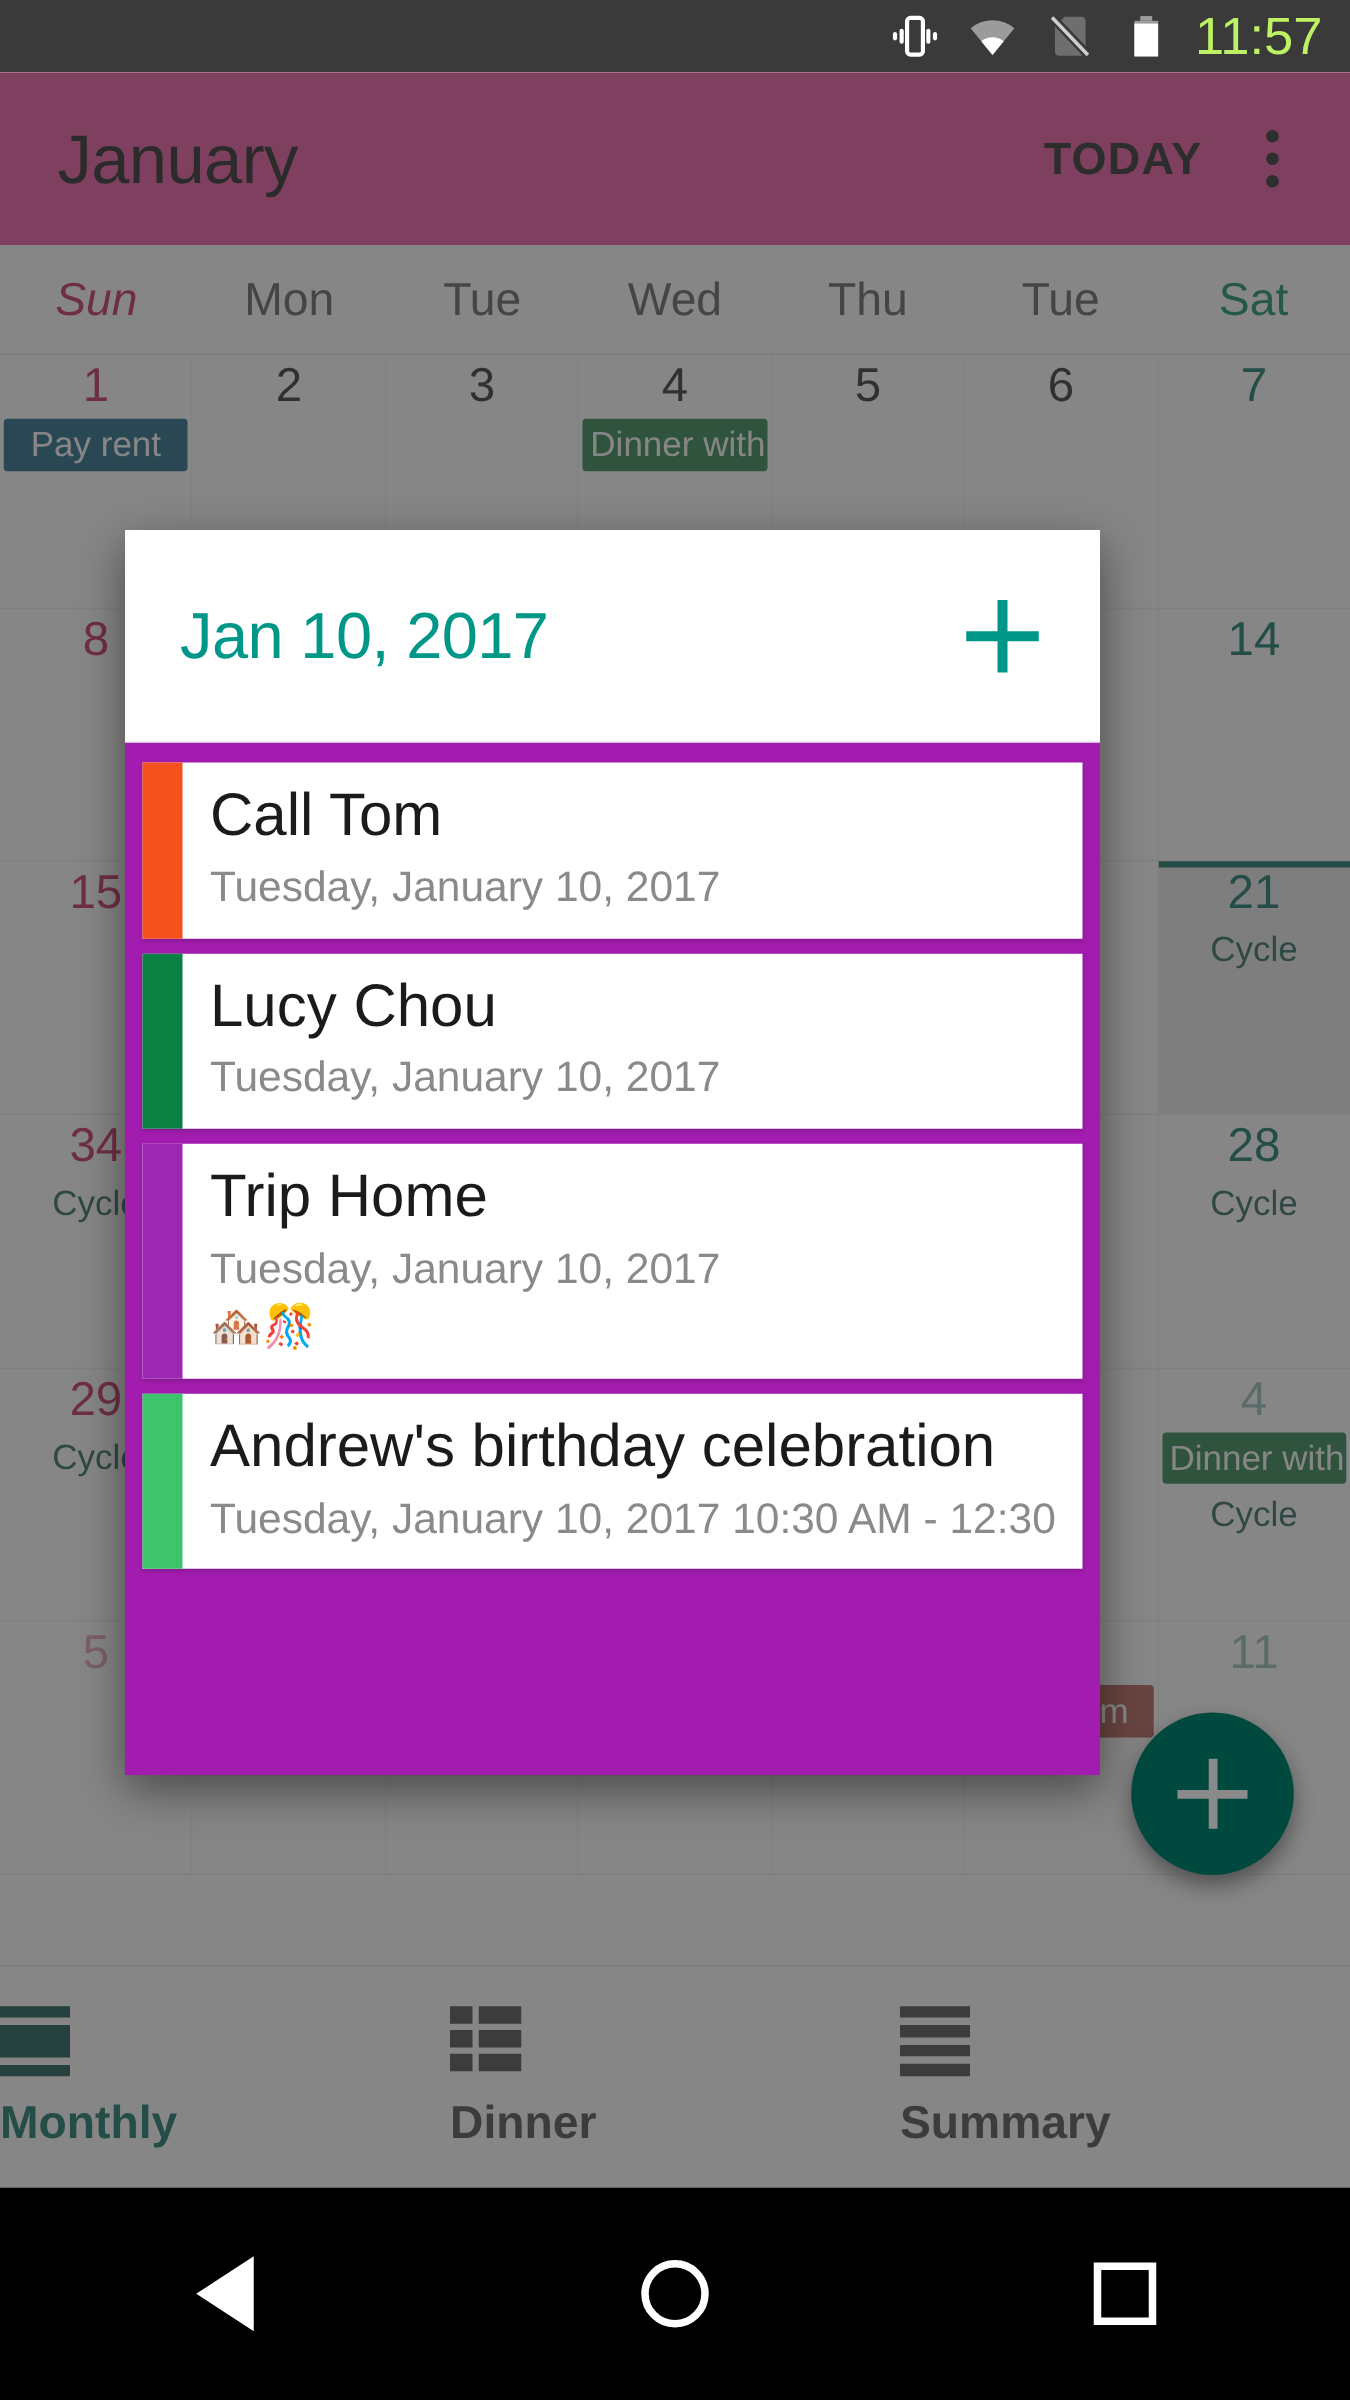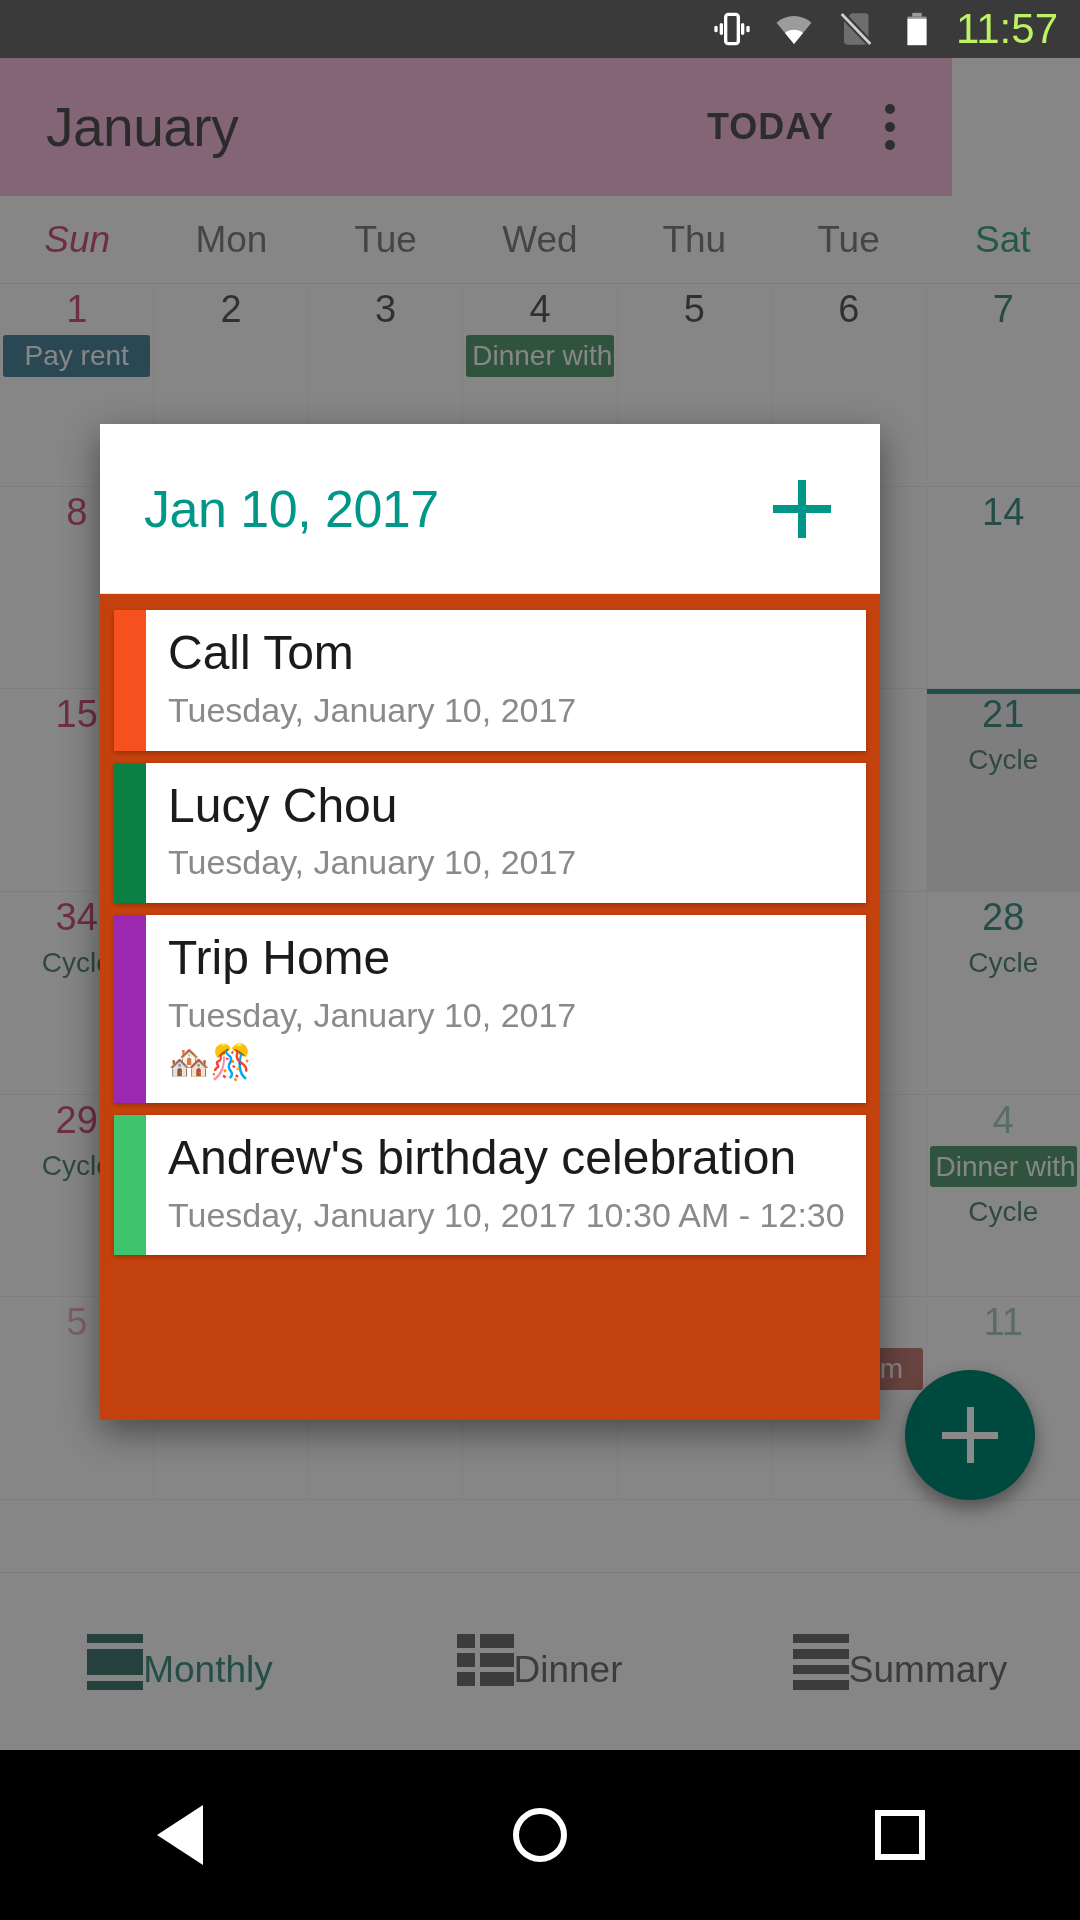--- a/index.html
+++ b/index.html
@@ -20,21 +20,21 @@
   .sb-icon { margin-left: 22px; display: flex; align-items: center; }
   #sb-clock {
     color: #bef264; font-size: 42px; margin-left: 20px;
     letter-spacing: 0px; line-height: 1;
   }
 
   
   #app { position: absolute; top: 58px; left: 0; width: 1080px; height: 1692px; background: #fff; }
 
   #appbar {
-    position: relative; height: 138px; width: 952px; background: #f9a8d4;
+    position: relative; height: 138px; width: 1080px; background: #ec4899;
     display: flex; align-items: center; padding: 0 30px 0 46px;
   }
   #appbar-title { font-size: 55px; color: #121212; font-weight: normal; letter-spacing: -0.5px; }
   #appbar-spacer { flex: 1; }
   #today-btn {
     font-size: 36px; color: #151515; letter-spacing: 1px; font-weight: bold;
     padding: 14px 18px; cursor: pointer;
   }
   #overflow-btn {
     width: 64px; height: 72px; display: flex; flex-direction: column;
@@ -71,22 +71,22 @@
     white-space: nowrap; overflow: hidden; text-overflow: clip; text-align: center;
   }
   .evchip.plain { background: transparent; padding: 2px 4px; }
 
   
   #bottomnav {
     position: absolute; left: 0; bottom: 0; width: 1080px; height: 178px;
     background: #ffffff; display: flex; border-top: 1px solid #e8e8e8;
   }
   .navitem {
-    flex: 1; display: flex; flex-direction: row; align-items: center;
-    justify-content: center; cursor: pointer;
+    flex: 1; display: flex; flex-direction: column; align-items: flex-start;
+    justify-content: center; cursor: pointer; font-weight: bold;
   }
   .navlabel { font-size: 37px; margin-top: 16px; color: #3e3e3e; }
   .navitem.active .navlabel { color: #00695c; }
   .navicon { width: 56px; height: 56px; display: flex; flex-direction: column; justify-content: center; gap: 6px; }
   
   .ico-monthly b { display:block; width: 100%; height: 9px; background: #00493f; }
   .ico-monthly s { display:block; width: 100%; height: 26px; background: #00493f; }
   
   .ico-weekly { display: grid; grid-template-columns: 18px 34px; grid-template-rows: 14px 14px 14px; gap: 5px; }
   .ico-weekly em { background: #3d3d3d; display: block; }
@@ -105,21 +105,21 @@
 
   
   #scrim {
     position: absolute; top: 58px; left: 0; width: 1080px; height: 1692px;
     background: rgba(60,60,60,0.62); z-index: 5;
   }
 
   
   #dialog {
     position: absolute; left: 100px; top: 424px; width: 780px; height: 996px;
-    background: #c2410c; z-index: 8;
+    background: #a21caf; z-index: 8;
     box-shadow: 0 12px 34px rgba(0,0,0,0.45); display: flex; flex-direction: column;
     overflow: hidden;
   }
   #dialog-head {
     height: 170px; background: #ffffff; display: flex; align-items: center;
     padding: 0 42px 0 44px; flex: none; border-bottom: 1px solid #e6e6e6;
   }
   #dialog-date { font-size: 52px; color: #009688; letter-spacing: -0.5px; }
   #dialog-head-spacer { flex: 1; }
   #dialog-add {

